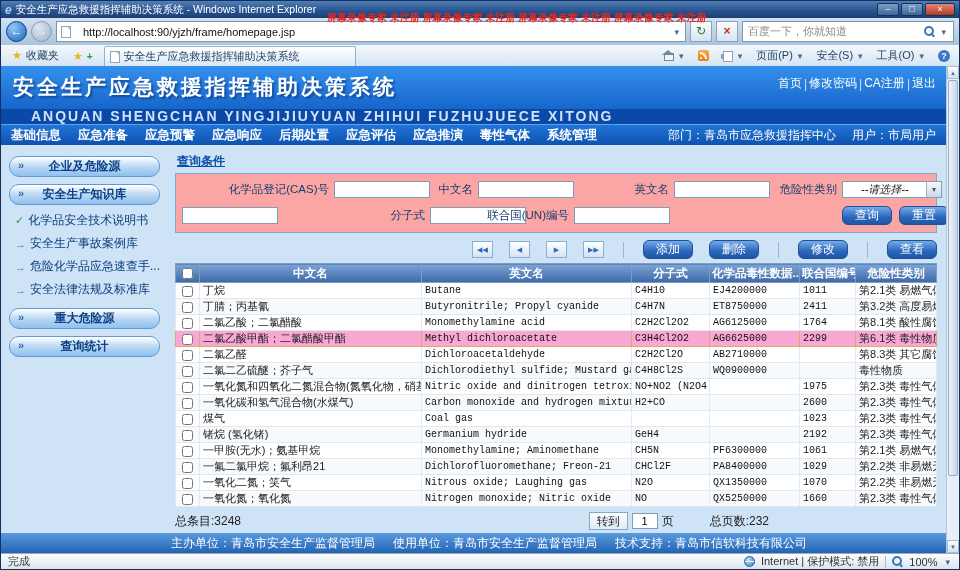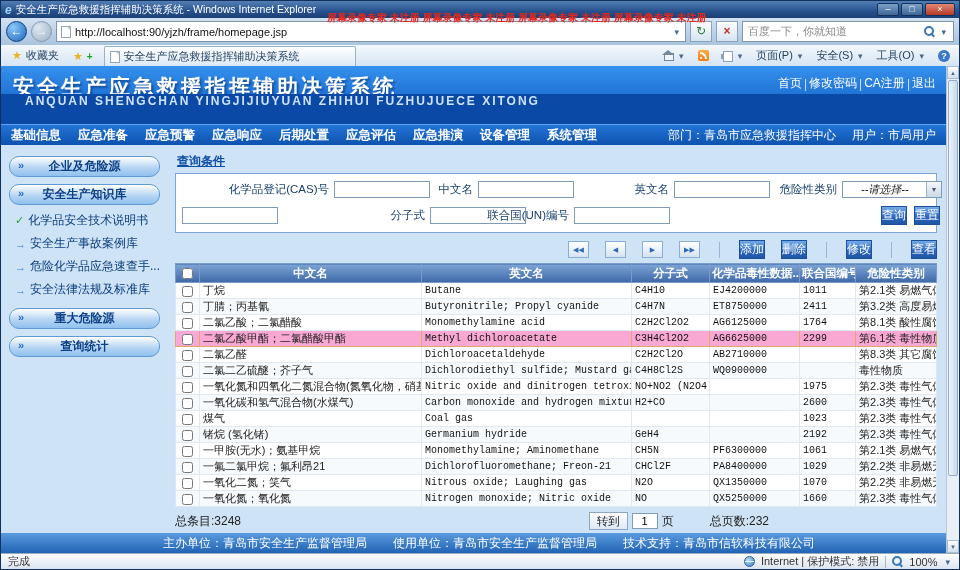--- a/index.html
+++ b/index.html
@@ -13,21 +13,21 @@
   .win-title { white-space:nowrap; overflow:hidden; }
   .watermark { position:absolute; left:326px; top:2px; color:#e8281e; font-size:10px; white-space:nowrap; font-weight:bold;margin-top:8px; }
   .win-btns { margin-left:auto; display:flex; gap:2px; }
   .win-btn { width:22px; height:13px; border:1px solid #12315e; border-radius:2px; background:linear-gradient(#7d9fc6,#3e6697); color:#fff; font-size:9px; line-height:11px; text-align:center; }
   .win-btn.close { width:30px; background:linear-gradient(#e38875,#b23a27); }
 
   
   .addrbar { height:27px; flex:0 0 27px; background:linear-gradient(#d3e1f2,#a9c4de); display:flex; align-items:center; gap:4px; padding:0 5px; }
   .nav-circle { width:21px; height:21px; border-radius:50%; border:1px solid #0e3f7d; background:radial-gradient(circle at 32% 30%,#8cc8f8,#1a64ba); color:#fff; font-size:12px; line-height:19px; text-align:center; }
   .nav-circle.disabled { background:radial-gradient(circle at 32% 30%,#dde7f0,#9db2c6); border-color:#8699ad; color:#f2f5f8; }
-  .url-box { flex:1; height:21px; background:#fff; border:1px solid #8096a8; display:flex; align-items:center; gap:4px; padding:0 4px; font-size:11px; }
+  .url-box { flex:1; height:21px; background:#fff; border:1px solid #8096a8; display:flex; align-items:center; gap:12px; padding:0 4px; font-size:11px; }
   .page-icon { width:10px; height:12px; background:#fff; border:1px solid #92a6ba; position:relative; flex:0 0 10px; }
   .page-icon::after { content:''; position:absolute; right:0; top:0; width:0; height:0; border-left:3px solid transparent; border-top:3px solid #b9cadb; }
   .url-text { flex:1; color:#111; white-space:nowrap; overflow:hidden; }
   .dd-caret { color:#49688c; font-size:9px; padding:0 2px; }
   .sq-btn { width:22px; height:21px; border:1px solid #8aa3bd; background:linear-gradient(#fcfdfe,#d6e4f1); text-align:center; font-size:12px; line-height:19px; color:#2a7a3a; }
   .sq-btn.stop { color:#c23325; font-weight:bold; }
   .search-box { width:212px; height:21px; background:#fff; border:1px solid #8096a8; display:flex; align-items:center; gap:4px; padding:0 5px; }
   .search-text { flex:1; color:#8a8a8a; font-size:11px; white-space:nowrap; overflow:hidden; }
   .magnifier { position:relative; width:11px; height:11px; flex:0 0 11px; }
   .magnifier::before { content:''; position:absolute; width:6px; height:6px; border:2px solid #3a77b8; border-radius:50%; left:0; top:0; }
@@ -57,21 +57,21 @@
   .browser-body { flex:1; display:flex; min-height:0; }
   .page { flex:1; display:flex; flex-direction:column; min-width:0; background:#cfe3f6; }
   .v-scrollbar { flex:0 0 13px; background:#e9eff7; border-left:1px solid #b9c8d8; display:flex; flex-direction:column; }
   .sb-arrow { height:13px; background:linear-gradient(#fdfdfe,#d3e0ee); border:1px solid #a8bcd0; font-size:6px; color:#4a6a94; text-align:center; line-height:12px; }
   .sb-track { flex:1; position:relative; }
   .sb-thumb { position:absolute; top:1px; left:1px; right:1px; height:86%; background:linear-gradient(90deg,#eef4fa,#c4d7ea); border:1px solid #93add0; border-radius:2px; }
 
   
   .app-header { position:relative; height:58px; flex:0 0 58px; background:linear-gradient(#3590ec,#0b57c0); color:#fff; overflow:hidden; }
   .app-title { font-size:21px; font-weight:bold; letter-spacing:3px; padding:7px 0 0 12px; text-shadow:2px 2px 2px rgba(4,40,100,.55); white-space:nowrap; }
-  .pinyin-strip { position:absolute; left:0; right:0; bottom:0; height:30px; background:#0a4aa6; color:#cfe2ff; font-size:12px; font-weight:bold; letter-spacing:2px; line-height:15px; padding-left:24px; white-space:nowrap; }
+  .pinyin-strip { position:absolute; left:0; right:0; bottom:0; height:15px; background:#0a4aa6; color:#cfe2ff; font-size:14px; font-weight:bold; letter-spacing:2px; line-height:15px; padding-left:30px; white-space:nowrap; }
   .header-links { position:absolute; top:9px; right:10px; font-size:12px; display:flex; align-items:center; gap:2px; white-space:nowrap; }
   .header-link { color:#fff; cursor:pointer; }
   .hl-sep { color:#cfe2ff; }
 
   
   .navbar { height:21px; flex:0 0 21px; background:linear-gradient(#2274d8,#0e52ae); border-top:1px solid #5fa3ee; display:flex; align-items:center; color:#fff; padding:0 10px; gap:17px; font-size:12.5px; font-weight:bold; white-space:nowrap; }
   .nav-item { cursor:pointer; }
   .nav-right { margin-left:auto; display:flex; gap:16px; font-weight:normal; font-size:12px; }
 
   
@@ -80,49 +80,49 @@
   .side-btn { position:relative; height:21px; margin-bottom:7px; border:1px solid #5e9bd4; border-radius:10px; background:linear-gradient(#ffffff,#b7d6f3 55%,#8fc0ee); color:#0b3f86; font-weight:bold; font-size:12px; display:flex; align-items:center; justify-content:center; box-shadow:inset 0 1px 0 #fff; cursor:pointer; }
   .btn-bullet { position:absolute; left:8px; top:2px; color:#2a6ab8; font-size:11px; }
   .side-links { display:flex; flex-direction:column; gap:6px; margin:3px 0 10px 6px; font-size:12px; }
   .side-link { display:flex; align-items:center; gap:4px; color:#0a3d7e; cursor:pointer; white-space:nowrap; }
   .side-link.active { color:#0a3d7e; }
   .side-link-ico { color:#2f7bd0; font-size:11px; }
   .side-link-ico.chk { color:#1f9e2c; font-weight:bold; }
 
   .main { flex:1; min-width:0; padding:8px 9px 0 10px; display:flex; flex-direction:column; }
   .query-title { color:#0d4fa8; font-weight:bold; font-size:12px; text-decoration:underline; margin:0 0 3px 2px; }
-  .query-box { border:1px solid #7aa7d6; background:#ffffff; padding:7px 6px; display:grid; grid-template-columns:152px 96px 48px 96px 100px 96px 72px 1fr; row-gap:8px; align-items:center; }
+  .query-box { border:1px solid #7aa7d6; background:#fca5a5; padding:7px 6px; display:grid; grid-template-columns:152px 96px 48px 96px 100px 96px 72px 1fr; row-gap:8px; align-items:center; }
   .q-label { text-align:right; padding-right:5px; font-size:11.5px; color:#16406e; white-space:nowrap; overflow:hidden; }
   .q-input { height:17px; width:96px; border:1px solid #7f9db9; background:#fff; font-size:11px; padding:0 2px; font-family:"Liberation Sans","DejaVu Sans",sans-serif; }
   .q-select { height:17px; width:100px; border:1px solid #7f9db9; background:#fff; display:flex; align-items:center; font-size:11px; color:#222; }
   .q-select .sel-text { flex:1; padding-left:18px; white-space:nowrap; overflow:hidden;font-style:italic; }
   .sel-btn { width:15px; height:15px; background:linear-gradient(#f4f7fa,#cdd9e6); border-left:1px solid #9db4c8; text-align:center; font-size:8px; line-height:15px; color:#44566a; }
   .q-buttons { grid-column:8; justify-self:end; display:flex; gap:7px; padding-right:2px; }
-  .blue-btn { height:19px; padding:0 0; border:1px solid #1d4f9a; border-radius:0; background:linear-gradient(#73abe9,#2b66ba 60%,#1f56a6); color:#fff; font-size:12px; cursor:pointer; font-family:"Liberation Sans","DejaVu Sans",sans-serif; white-space:nowrap; }
+  .blue-btn { height:19px; padding:0 12px; border:1px solid #1d4f9a; border-radius:6px; background:linear-gradient(#73abe9,#2b66ba 60%,#1f56a6); color:#fff; font-size:12px; cursor:pointer; font-family:"Liberation Sans","DejaVu Sans",sans-serif; white-space:nowrap; }
 
   .toolbar { display:flex; justify-content:flex-end; align-items:center; gap:16px; margin:7px 0 4px; }
   .pg-btn { width:21px; height:17px; border:1px solid #8aafd4; background:linear-gradient(#ffffff,#d4e3f3); color:#2a6ab8; font-size:7px; line-height:15px; text-align:center; cursor:pointer; }
   .tb-sep { width:0; height:16px; border-left:1px solid #9ab6d4; margin:0 3px; }
 
   .grid { width:100%; border-collapse:collapse; background:#fff; border:1px solid #5f8cbe; table-layout:fixed; }
   .grid th { background:linear-gradient(#7da3d4,#3d69a8); color:#fff; font-size:11.5px; font-weight:bold; height:19px; border:1px solid #7c9cc8; white-space:nowrap; overflow:hidden; padding:0 2px; }
   .grid td { height:15px; line-height:13px; font-size:11px; color:#222; border:1px solid #e0e8f2; padding:1px 3px; white-space:nowrap; overflow:hidden; }
   .grid tr:nth-child(even) td { background:#f7fafd; }
   .grid tr.selected td { background:#f9a8d4; border-color:#e0a868; }
   .grid .mono { font-family:"Liberation Mono","DejaVu Sans Mono",monospace; font-size:10px; color:#111;margin-left:8px; }
   .col-check { text-align:center; }
   input[type=checkbox] { width:11px; height:11px; margin:0; vertical-align:middle; }
 
   .table-footer { display:flex; align-items:center; margin-top:5px; font-size:12px; color:#222; }
   .tf-spacer { flex:1; }
   .goto-btn { height:18px; padding:0 7px; border:1px solid #8aa7c6; background:linear-gradient(#ffffff,#dde9f4); font-size:11.5px; color:#223; cursor:pointer; font-family:"Liberation Sans","DejaVu Sans",sans-serif; }
   .goto-input { width:26px; height:16px; border:1px solid #7f9db9; text-align:center; font-size:11px; margin:0 4px; }
   .total-pages { margin-left:36px; margin-right:168px; }
 
-  .page-footer { height:20px; flex:0 0 20px; background:linear-gradient(#5a9ade,#2164b4); color:#fff; font-size:12px; display:flex; align-items:center; justify-content:center; gap:26px; white-space:nowrap;padding-left:31px; }
+  .page-footer { height:20px; flex:0 0 20px; background:linear-gradient(#5a9ade,#2164b4); color:#fff; font-size:12px; display:flex; align-items:center; justify-content:center; gap:18px; white-space:nowrap;padding-left:31px; }
 
   
   .statusbar { height:16px; flex:0 0 16px; background:linear-gradient(#fdfdfd,#dbe5ef); border-top:1px solid #9aabbc; display:flex; align-items:center; font-size:11px; color:#333; padding:0 7px; gap:7px;justify-content:center; }
   .sb-right { margin-left:auto; display:flex; align-items:center; gap:6px; }
   .globe { width:11px; height:11px; border-radius:50%; background:radial-gradient(circle at 35% 35%,#bfe0fb,#3a7ec2); border:1px solid #2c5e92; position:relative; }
   .globe::after { content:''; position:absolute; left:0; top:4px; width:9px; height:1px; background:rgba(255,255,255,.8); }
   .vline { width:0; height:12px; border-left:1px solid #aab8c6; }
 </style>
 </head>
 <body>
@@ -219,21 +219,21 @@
 
       <div class="navbar">
         <span style="display:flex;gap:17px;">
             <span class="nav-item">基础信息</span>
             <span class="nav-item">应急准备</span>
             <span class="nav-item">应急预警</span>
             <span class="nav-item">应急响应</span>
             <span class="nav-item">后期处置</span>
             <span class="nav-item">应急评估</span>
             <span class="nav-item">应急推演</span>
-            <span class="nav-item">设备管理</span>
+            <span class="nav-item">毒性气体</span>
             <span class="nav-item">系统管理</span>
           </span>
         <span class="nav-right">
           <span>部门：青岛市应急救援指挥中心</span>
           <span>用户：市局用户</span>
         </span>
       </div>
 
       <div class="content">
 

